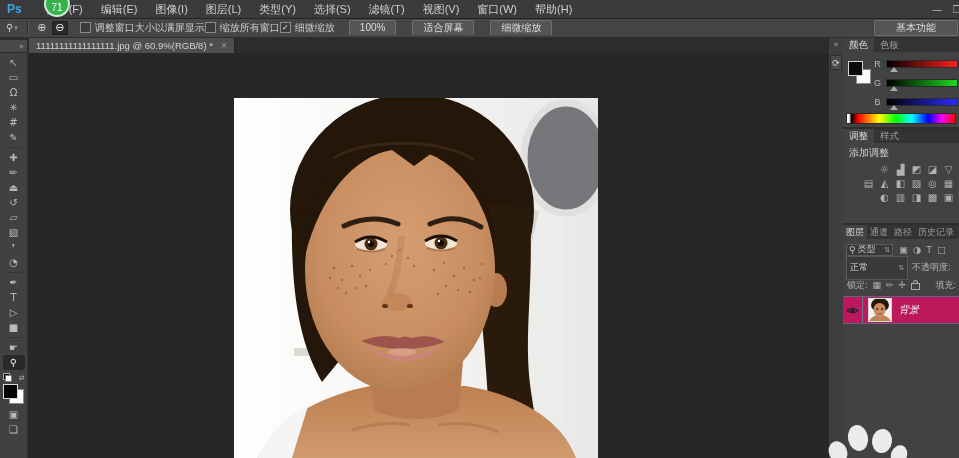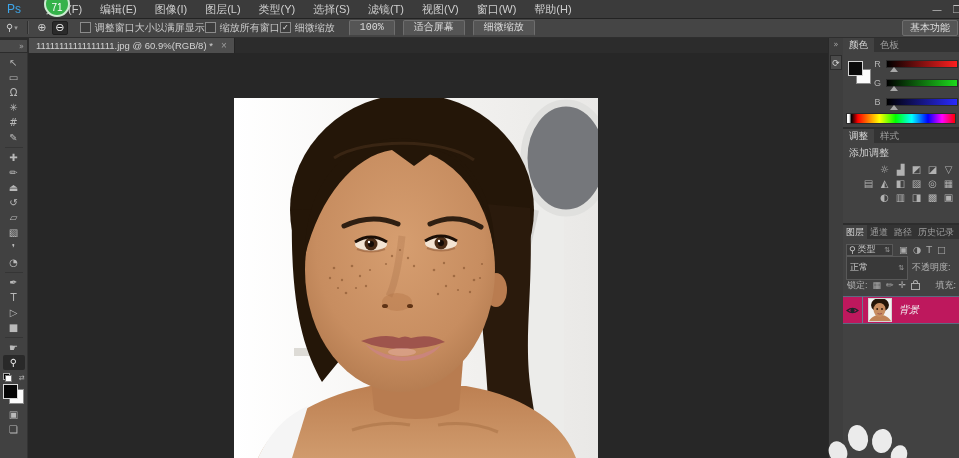--- a/index.html
+++ b/index.html
@@ -3,21 +3,21 @@
 <meta charset="utf-8">
 <style>
   html,body{margin:0;padding:0;background:#1d1d1d;}
   #app{position:relative;width:959px;height:458px;overflow:hidden;background:#272727;
        font-family:"Liberation Sans",sans-serif;color:#c4c4c4;-webkit-font-smoothing:antialiased;}
   .icon{font-family:"DejaVu Sans",sans-serif;}
 
   
   .menubar{position:absolute;left:0;top:0;width:100%;height:18px;background:#3b3b3b;
            border-bottom:1px solid #232323;display:flex;align-items:center;z-index:4;}
-  .ps-logo{color:#3da5e8;font-weight:normal;font-size:12px;margin:0 16px 0 7px;}
+  .ps-logo{color:#3da5e8;font-weight:bold;font-size:12px;margin:0 16px 0 7px;}
   #menu-items{display:flex;height:100%;}
   .menu-item{padding:0 9px;display:flex;align-items:center;font-size:11px;color:#cfcfcf;white-space:nowrap;}
   .badge{position:absolute;left:44px;top:-9px;width:26px;height:26px;border-radius:50%;
          background:#35b24a;border:2px solid #cdebd2;color:#fff;display:flex;align-items:flex-end;
          justify-content:center;font-size:10px;z-index:6;padding-bottom:2px;box-sizing:border-box;}
   .win-controls{position:absolute;right:0;top:0;height:18px;display:flex;align-items:center;z-index:5;}
   .win-btn{width:20px;text-align:center;color:#bdbdbd;font-size:10px;}
   .win-btn.clip{margin-right:-8px;}
 
   
@@ -27,25 +27,25 @@
   .tool-preview .caret{font-size:7px;color:#9a9a9a;}
   .opt-sep{width:1px;height:13px;background:#2f2f2f;border-right:1px solid #565656;margin:0 5px;}
   .zoom-btn{width:16px;height:14px;display:flex;align-items:center;justify-content:center;
             color:#cfcfcf;font-size:11px;border-radius:2px;margin-right:2px;}
   .zoom-btn.pressed{background:#2a2a2a;border:1px solid #1f1f1f;box-sizing:border-box;color:#eee;}
   #opt-checks{display:flex;align-items:center;margin-left:10px;}
   .opt-check{display:flex;align-items:center;gap:4px;}
   .chk{width:9px;height:9px;background:#3c3c3c;border:1px solid #8b8b8b;display:flex;align-items:center;
        justify-content:center;font-size:8px;color:#e8e8e8;line-height:1;}
   .chk-label{color:#cbcbcb;}
-  #opt-btns{display:flex;align-items:flex-end;gap:8px;margin-left:14px;font-family:Liberation Mono, monospace;}
+  #opt-btns{display:flex;align-items:flex-end;gap:16px;margin-left:14px;}
   .obtn{background:#555;border:1px solid #6e6e6e;border-bottom-color:#454545;border-radius:2px;
         padding:1px 10px;color:#dedede;font-size:10px;line-height:12px;}
   .workspace-btn{margin-left:auto;margin-right:1px;background:#555;border:1px solid #6e6e6e;
-        border-radius:2px;padding:1px 7px;color:#dedede;font-size:10px;line-height:12px;}
+        border-radius:2px;padding:1px 21px;color:#dedede;font-size:10px;line-height:12px;}
 
   
   .tabrow{position:absolute;left:0;top:38px;width:828px;height:15px;background:#2c2c2c;display:flex;align-items:flex-end;}
   .tools-header{width:27px;height:12px;background:#494949;display:flex;align-items:center;justify-content:flex-end;
                 padding-right:3px;color:#a7a7a7;font-size:8px;box-sizing:border-box;margin:0 2px 1px 0;}
   .doc-tab{height:15px;background:#4e4e4e;display:flex;align-items:center;padding:0 7px;gap:8px;
            font-size:9.5px;color:#d2d2d2;border-right:1px solid #242424;white-space:nowrap;}
   .doc-tab .close{color:#9c9c9c;font-size:10px;}
 
   

